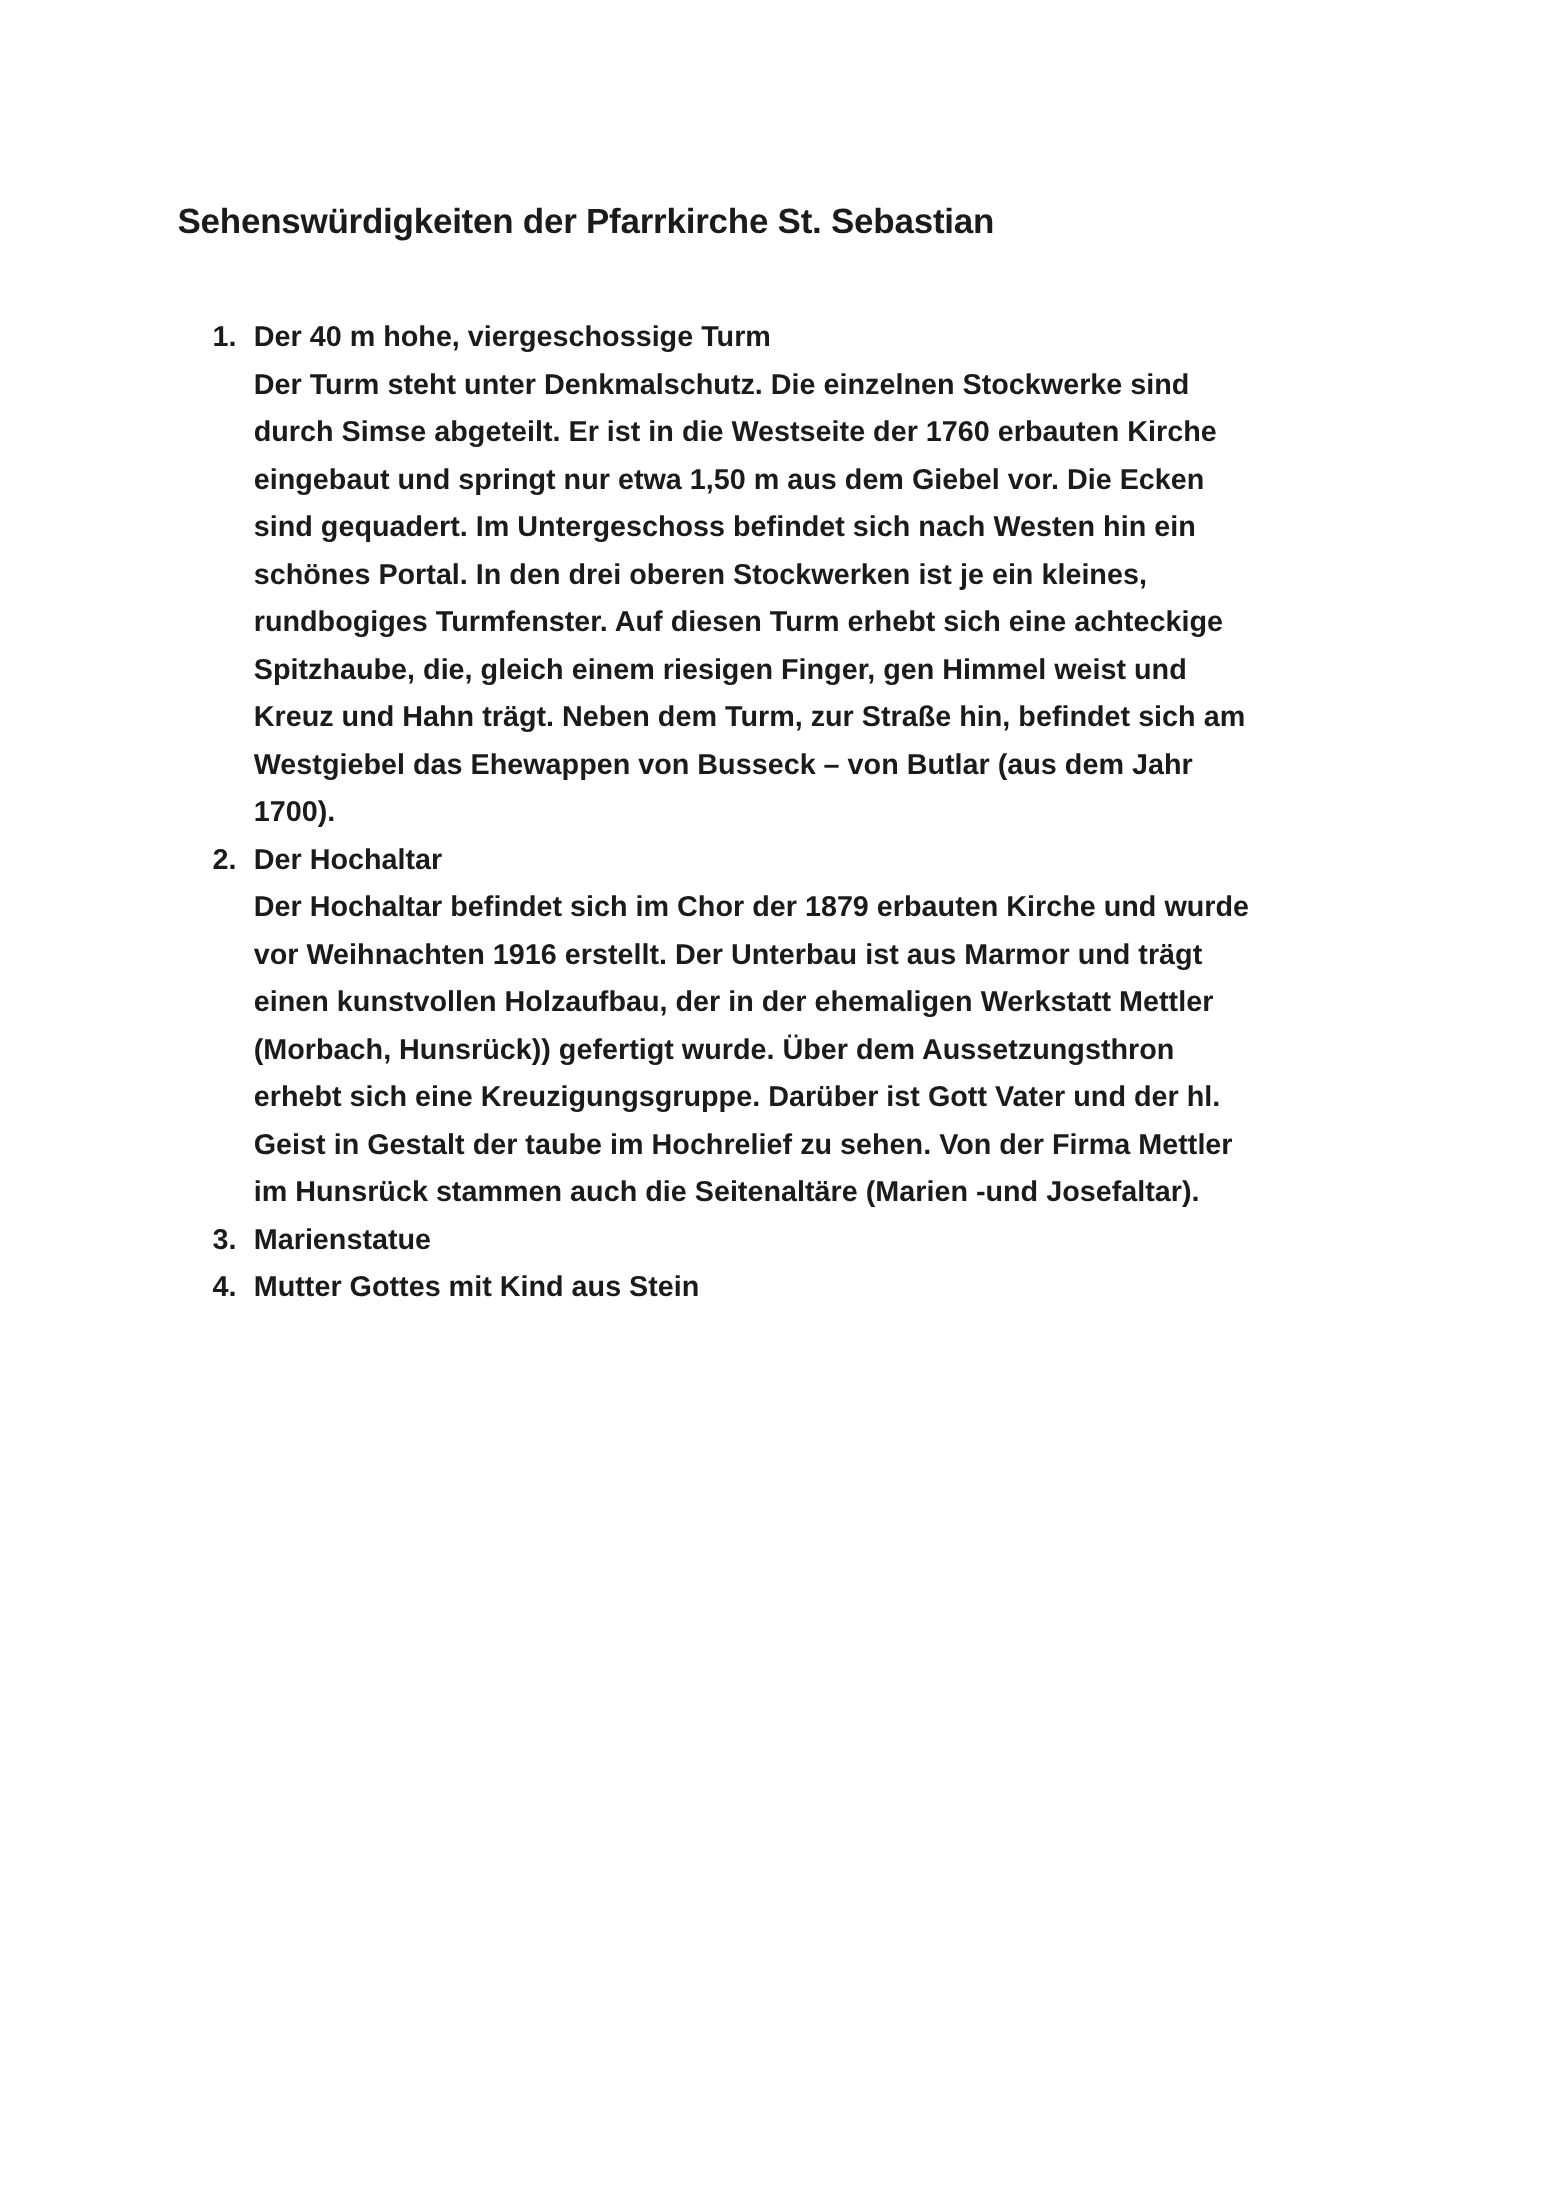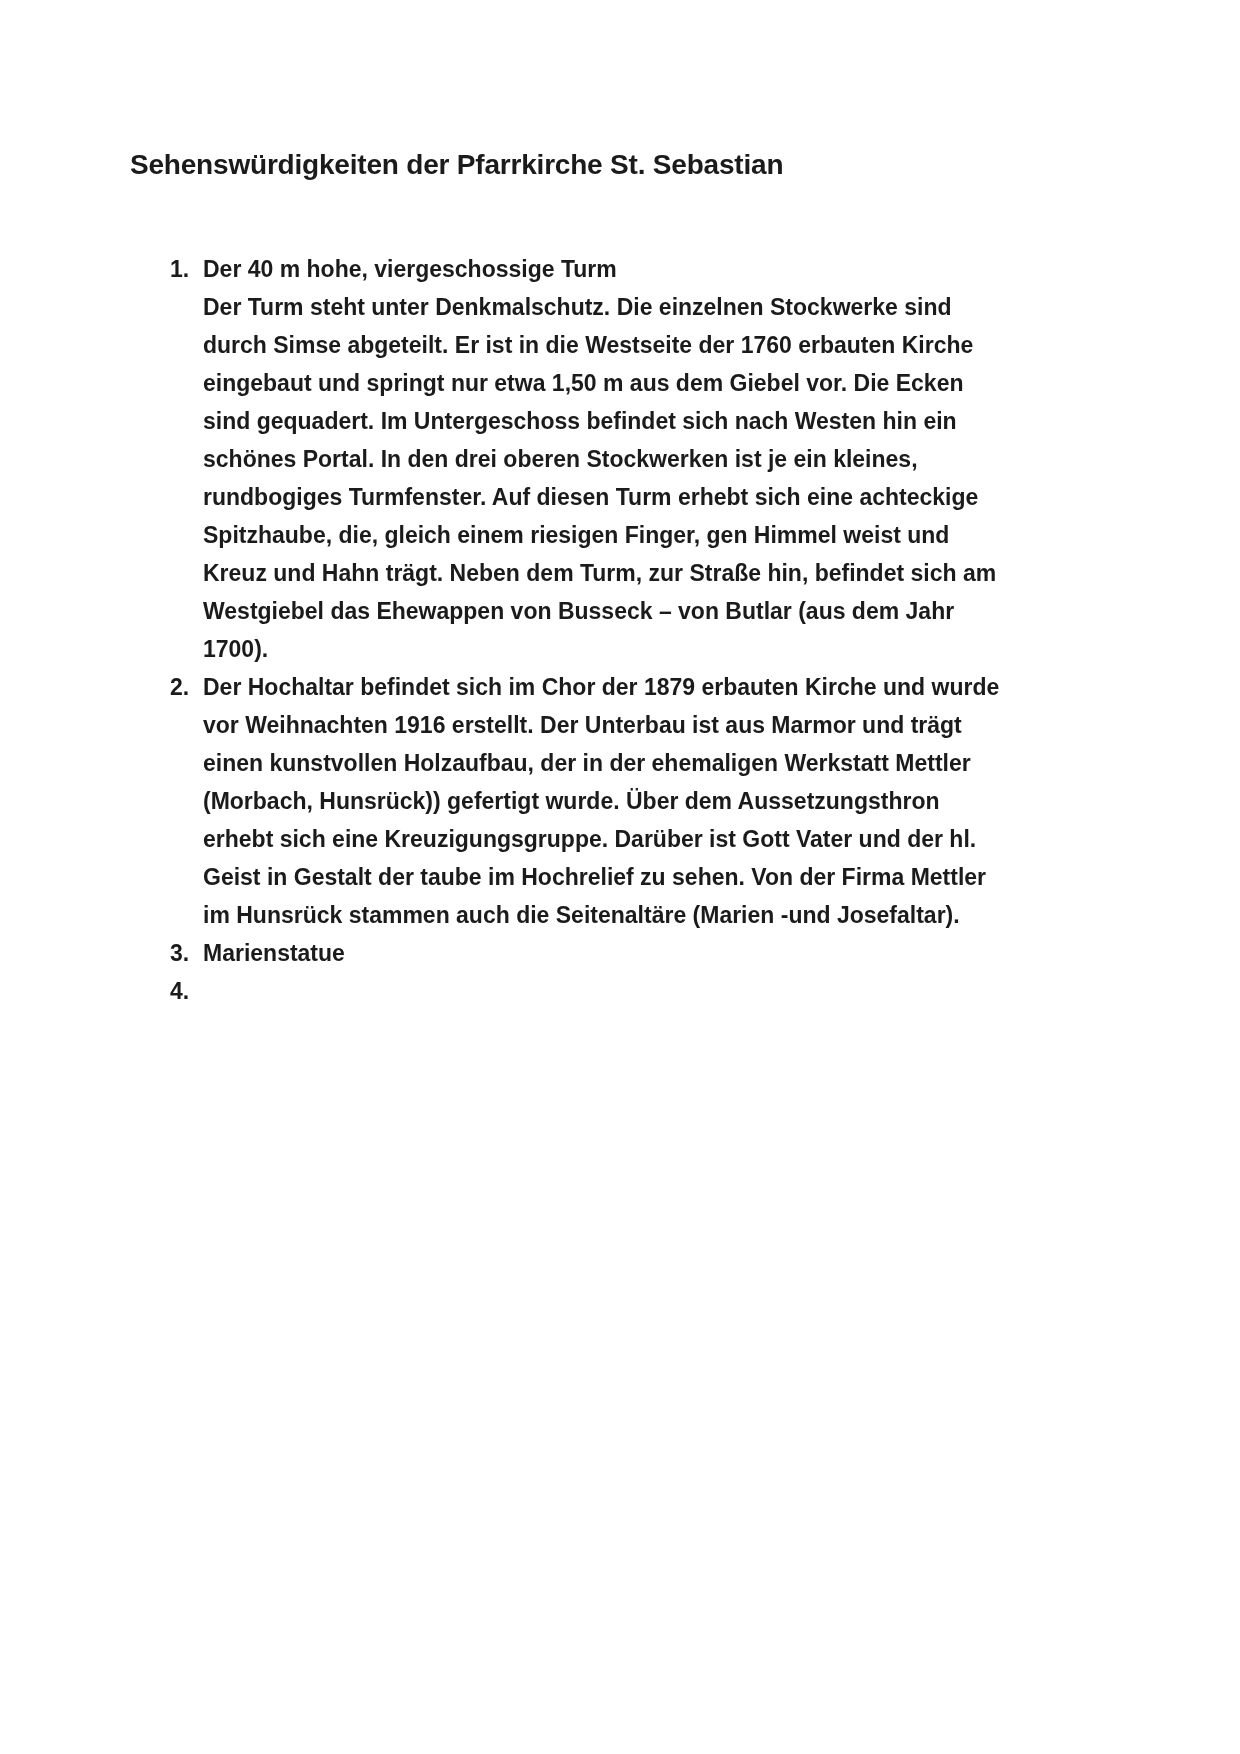--- a/index.html
+++ b/index.html
@@ -13,21 +13,21 @@
     height: 1754px;
     background: #ffffff;
     font-family: "Liberation Sans", sans-serif;
     color: #1b1b1b;
     overflow: hidden;
   }
   .doc-title {
     position: absolute;
     left: 130px;
     top: 149px;
-    margin: 0;
+    margin: 12px;
     font-size: 28px;
     line-height: 32px;
     font-weight: 700;
     letter-spacing: -0.2px;
     white-space: nowrap;
   }
   .numbered-list {
     position: absolute;
     left: 170px;
     top: 250px;
@@ -79,37 +79,39 @@
 Spitzhaube, die, gleich einem riesigen Finger, gen Himmel weist und
 Kreuz und Hahn trägt. Neben dem Turm, zur Straße hin, befindet sich am
 Westgiebel das Ehewappen von Busseck – von Butlar (aus dem Jahr
 1700).</div>
       </div>
     </div>
 
     <div class="list-item">
       <span class="item-number">2.</span>
       <div class="item-content">
+        <div class="item-heading">Der Hochaltar</div>
         <div class="item-text">Der Hochaltar befindet sich im Chor der 1879 erbauten Kirche und wurde
 vor Weihnachten 1916 erstellt. Der Unterbau ist aus Marmor und trägt
 einen kunstvollen Holzaufbau, der in der ehemaligen Werkstatt Mettler
 (Morbach, Hunsrück)) gefertigt wurde. Über dem Aussetzungsthron
 erhebt sich eine Kreuzigungsgruppe. Darüber ist Gott Vater und der hl.
 Geist in Gestalt der taube im Hochrelief zu sehen. Von der Firma Mettler
 im Hunsrück stammen auch die Seitenaltäre (Marien -und Josefaltar).</div>
       </div>
     </div>
 
     <div class="list-item">
       <span class="item-number">3.</span>
       <div class="item-content">
         <div class="item-heading">Marienstatue</div>
       </div>
     </div>
 
     <div class="list-item">
       <span class="item-number">4.</span>
       <div class="item-content">
+        <div class="item-heading">Mutter Gottes mit Kind aus Stein</div>
       </div>
     </div>
 
   </div>
 </div>
 
 </body></html>

